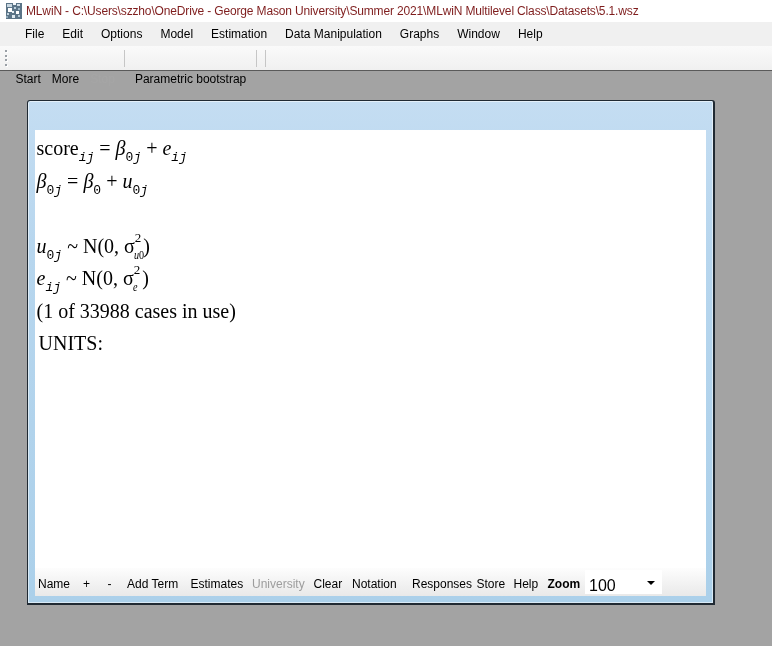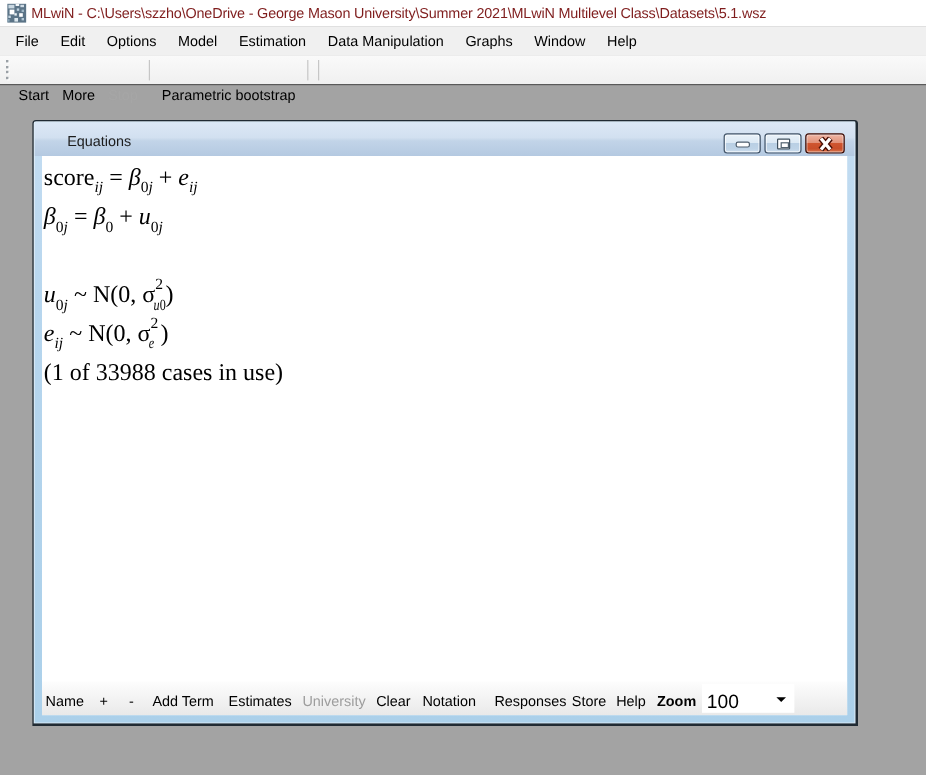--- a/index.html
+++ b/index.html
@@ -4,21 +4,21 @@
 <style>
 * { margin:0; padding:0; box-sizing:border-box; }
 html,body { width:772px; height:646px; overflow:hidden; }
 body { font-family:"Liberation Sans", sans-serif; background:#a3a3a3; position:relative; }
 
 
 .titlebar { position:absolute; left:0; top:0; width:772px; height:22px; background:#ffffff; display:flex; align-items:center; }
 .app-icon { width:16px; height:16px; margin-left:6px; margin-right:4px; }
 .title-text { font-size:12px; color:#7f1d1d; white-space:nowrap; letter-spacing:-0.15px; }
 
-.menubar { position:absolute; left:0; top:22px; width:772px; height:24px; background:#f0f0f0; display:flex; align-items:flex-end; padding-left:4px; }
+.menubar { position:absolute; left:0; top:22px; width:772px; height:24px; background:#f0f0f0; display:flex; align-items:flex-end; padding-left:16px; }
 .menu-item { font-size:12px; color:#000; padding:0 9px; line-height:24px; }
 
 .toolbar { position:absolute; left:0; top:46px; width:772px; height:25px; background:linear-gradient(#fafafa,#f0f0f0); border-bottom:1px solid #5a5a5a; display:flex; align-items:center; }
 .grip { width:8px; height:16px; margin-left:2px; display:flex; flex-direction:column; justify-content:space-between; align-items:center; }
 .grip i { display:block; width:2px; height:2px; background:#9aa0a6; box-shadow:1px 1px 0 #fff; }
 .tb-btn { font-size:12px; color:#000; padding:0 5.5px; line-height:23px;margin-top:42px; }
 .tb-btn.disabled { color:#a6a6a6; }
 .tb-sep { width:1px; height:17px; background:#c6c6c6; margin:0 4px; }
 
 
@@ -39,21 +39,21 @@
 .glyph-min { position:absolute; left:50%; top:50%; width:12px; height:5px; transform:translate(-50%,-40%);
   background:#fff; border:1px solid #4e5d6c; border-radius:2px; }
 .glyph-restore { position:absolute; left:50%; top:50%; width:11px; height:9px; transform:translate(-50%,-50%);
   background:#fff; border:1px solid #3f505e; border-radius:1px; }
 .glyph-restore::after { content:""; position:absolute; left:2px; top:2px; width:5px; height:3px; background:#fff; border:1.5px solid #52626f; }
 .glyph-xsvg { position:absolute; left:50%; top:50%; transform:translate(-50%,-50%); }
 
 .eq-client { position:absolute; left:7px; top:29px; right:7px; bottom:7px; background:#ffffff; overflow:hidden; }
 .eq-lines { font-family:"Liberation Serif", serif; font-size:20px; color:#000; padding:2px 0 0 1.5px; }
 .eq-line { height:32.5px; line-height:32.5px; white-space:pre; }
-.eq-line sub { font-size:13px; font-style:normal; vertical-align:-6px; line-height:0; }
+.eq-line sub { font-size:13px; font-style:normal; vertical-align:-6px; line-height:0;font-family:Liberation Mono, monospace; }
 var { font-style:italic; font-family:inherit; }
 .stack { display:inline-block; position:relative; vertical-align:baseline; width:8.5px; height:0; }
 .stack .s-sup { position:absolute; left:0px; bottom:11px; font-size:13px; line-height:9px; font-style:normal; }
 .stack .s-sub { position:absolute; left:-1px; bottom:-6px; font-size:13px; line-height:9px; font-style:normal; transform:scaleX(0.78); transform-origin:0 100%; }
 .indent { padding-left:66px; }
 .units { padding-left:2px; }
 
 
 .eq-toolbar { position:absolute; left:0; right:0; bottom:0; height:28px;
   background:linear-gradient(#fdfdfd,#e9e9e9); font-size:12px; }
@@ -108,45 +108,29 @@
   <span class="tb-btn">Start</span>
   <span class="tb-btn">More</span>
   <span class="tb-btn disabled">Stop</span>
   <span class="tb-sep"></span>
   <span class="tb-btn">Parametric bootstrap</span>
   <span class="tb-sep"></span>
   <span class="tb-sep"></span>
 </div>
 
 <div class="eq-window">
-  <div class="eq-titlebar">
-    <span class="eq-title">Equations</span>
-    <span class="caption-buttons">
-      <span class="cap-btn">
-          <span class="glyph-min"></span>
-        </span>
-      <span class="cap-btn">
-          <span class="glyph-restore"></span>
-        </span>
-      <span class="cap-btn close">
-          <svg class="glyph-xsvg" width="14" height="12" viewBox="0 0 14 12">
-            <path d="M3 1.2 L11 10.8 M11 1.2 L3 10.8" stroke="#4a0f06" stroke-width="5" stroke-linecap="butt"></path>
-            <path d="M3.2 1.4 L10.8 10.6 M10.8 1.4 L3.2 10.6" stroke="#ffffff" stroke-width="2.8" stroke-linecap="butt" fill="none"></path>
-          </svg>
-        </span>
-    </span>
-  </div>
   <div class="eq-client">
     <div class="eq-lines">
       <div class="eq-line"><span>score</span><sub><var>ij</var></sub><span> = </span><var>β</var><sub><span>0</span><var>j</var></sub><span> + </span><var>e</var><sub><var>ij</var></sub></div>
       <div class="eq-line"><var>β</var><sub><span>0</span><var>j</var></sub><span> = </span><var>β</var><sub><span>0</span></sub><span> + </span><var>u</var><sub><span>0</span><var>j</var></sub></div>
       <div class="eq-line">&nbsp;</div>
       <div class="eq-line"><var>u</var><sub><span>0</span><var>j</var></sub><span> ~ N(0, </span><span>σ</span><span class="stack"><span class="s-sup">2</span><span class="s-sub"><var>u</var><span>0</span></span></span><span>)</span></div>
       <div class="eq-line"><var>e</var><sub><var>ij</var></sub><span> ~ N(0, </span><span>σ</span><span class="stack"><span class="s-sup">2</span><span class="s-sub"><var>e</var></span></span><span>)</span></div>
       <div class="eq-line">(1 of 33988 cases in use)</div>
+      <div class="eq-line units">UNITS:</div>
     </div>
     <div class="eq-toolbar">
       <span class="ebtn" style="left:3px">Name</span>
       <span class="ebtn" style="left:48px">+</span>
       <span class="ebtn" style="left:72.5px">-</span>
       <span class="ebtn" style="left:92px">Add Term</span>
       <span class="ebtn" style="left:155.5px">Estimates</span>
       <span class="ebtn disabled" style="left:217px">University</span>
       <span class="ebtn" style="left:278.5px">Clear</span>
       <span class="ebtn" style="left:317px">Notation</span>

